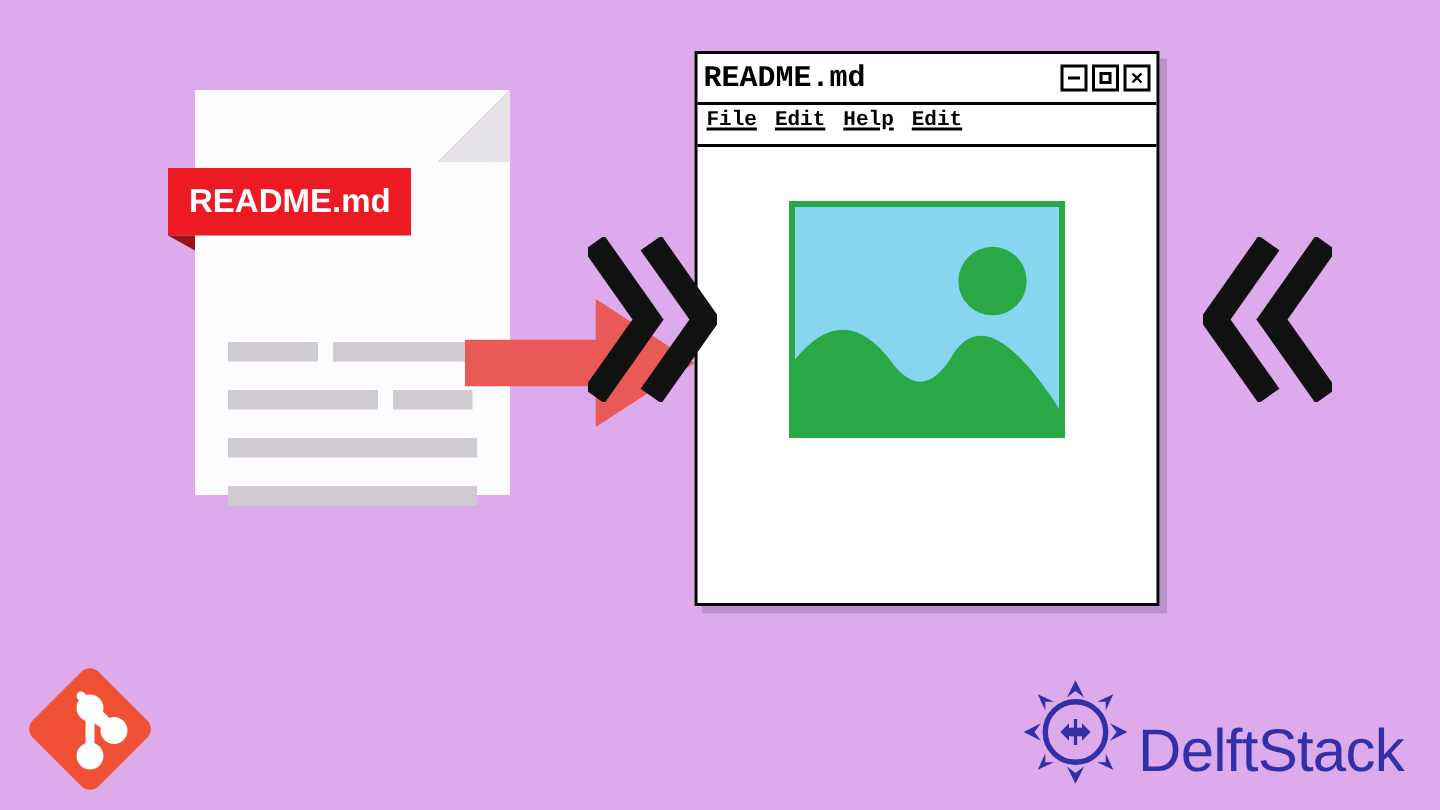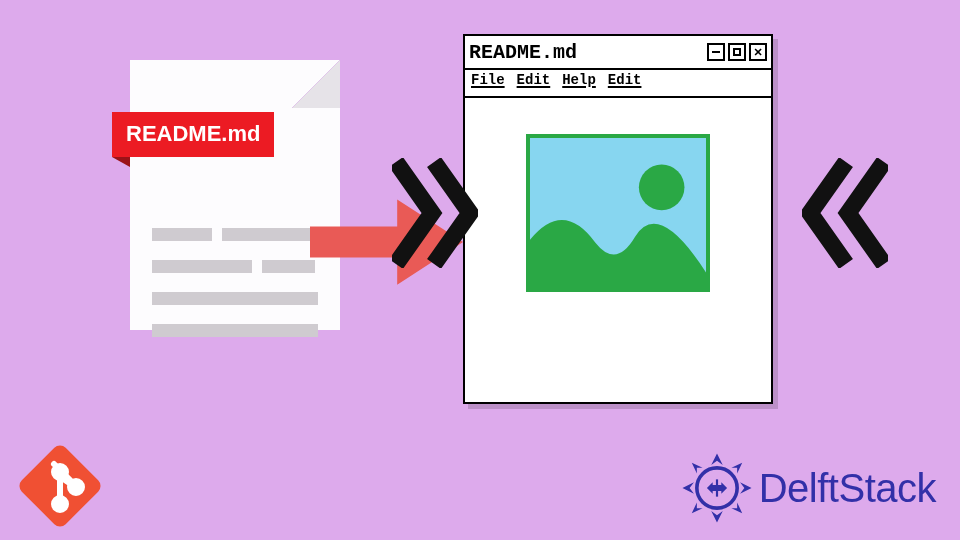--- a/index.html
+++ b/index.html
@@ -167,21 +167,21 @@
     width: 96px;
     height: 96px;
   }
 
   
   .delft {
     position: absolute;
     right: 24px;
     bottom: 16px;
     display: flex;
-    align-items: center;
+    align-items: flex-end;
     gap: 6px;
   }
   .delft-text {
     font-family: "Segoe UI", Arial, sans-serif;
     font-size: 40px;
     font-weight: 500;
     color: #3230a8;
     letter-spacing: -0.5px;
   }
 </style>

